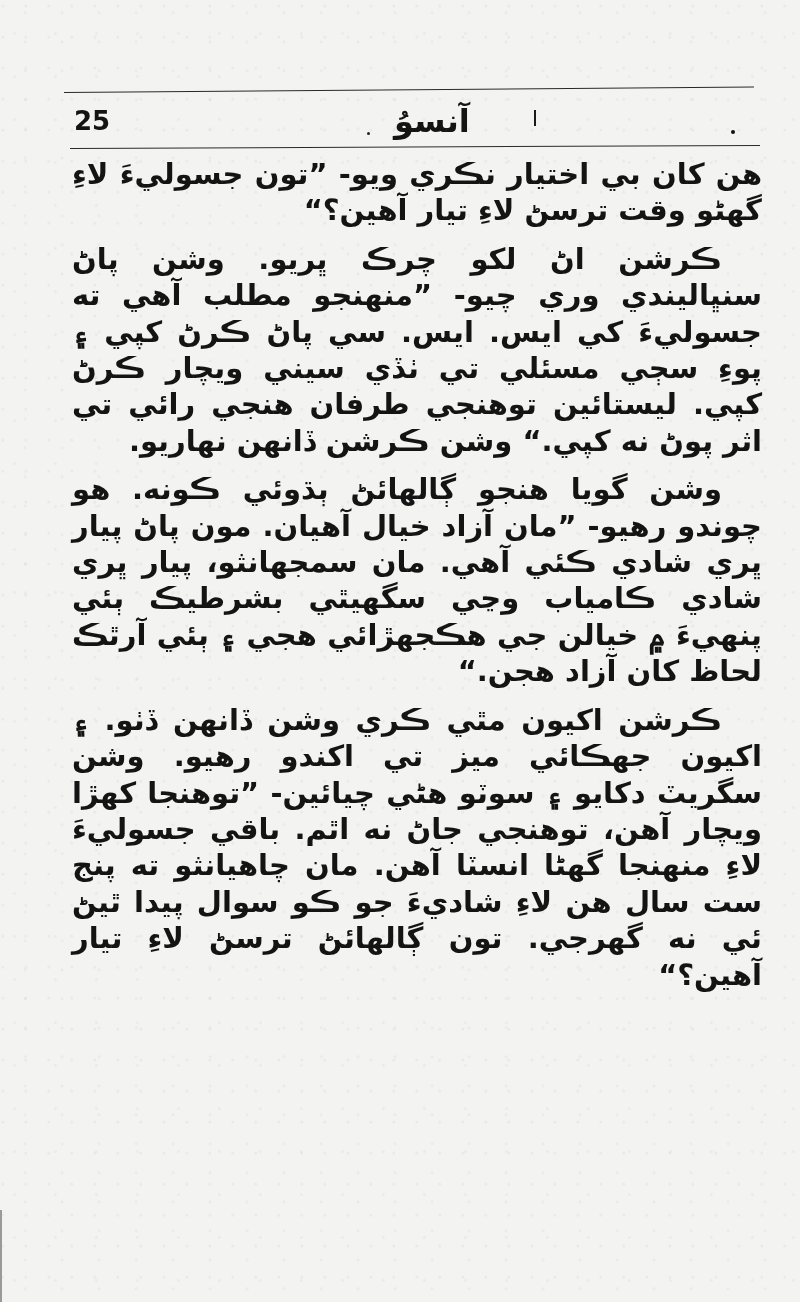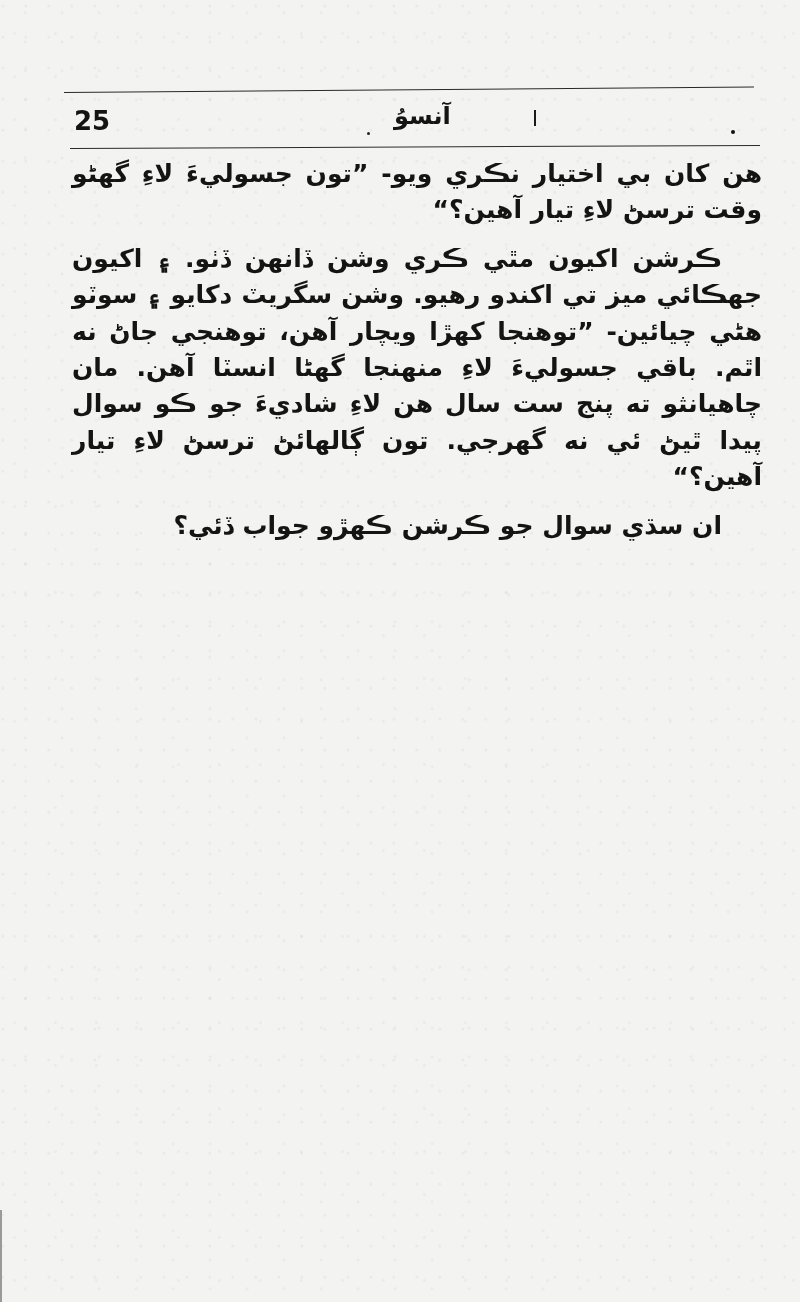--- a/index.html
+++ b/index.html
@@ -57,21 +57,21 @@
       font-family: "DejaVu Sans", sans-serif;
       font-size: 26px;
       font-weight: bold;
       direction: rtl;
     }
     .header-title {
       position: absolute;
       left: 330px;
       top: 2px;
       font-family: "DejaVu Sans", sans-serif;
-      font-size: 24px;
+      font-size: 32px;
       font-weight: bold;
       direction: rtl;
       text-align: center;
     }
     .header-bar {
       position: absolute;
       left: 470px;
       top: 10px;
       width: 2px;
       height: 16px;
@@ -106,21 +106,21 @@
       transform-origin: left center;
     }
     .text-block {
       position: absolute;
       left: 72px;
       top: 156px;
       width: 690px;
       direction: rtl;
       text-align: justify;
       font-family: "DejaVu Sans", sans-serif;
-      font-size: 25px;
+      font-size: 29px;
       font-weight: bold;
       line-height: 36.4px;
     }
     .para {
       margin: 0 0 12px 0;
     }
     .para.indent {
       text-indent: 40px;
     }
   </style>
@@ -137,15 +137,16 @@
   <span class="header-dot-mid"></span>
   <span class="header-title">آنسوُ</span>
   <span class="header-bar"></span>
   <span class="header-dot-right"></span>
 </div>
 
 <div class="bottom-rule"></div>
 
 <div class="text-block">
   <p class="para">هن کان بي اختيار نڪري ويو- ”تون جسوليءَ لاءِ گهڻو وقت ترسڻ لاءِ تيار آهين؟“</p>
+  <p class="para indent">ڪرشن اڻ لکو چرڪ ڀريو. وشن پاڻ سنڀاليندي وري چيو- ”منهنجو مطلب آهي ته جسوليءَ کي ايس. ايس. سي پاڻ ڪرڻ کپي ۽ پوءِ سڄي مسئلي تي ٺڏي سيني ويچار ڪرڻ کپي. ليستائين توهنجي طرفان هنجي رائي تي اثر پوڻ نه کپي.“ وشن ڪرشن ڏانهن نهاريو.</p>
+  <p class="para indent">وشن گويا هنجو ڳالهائڻ ٻڌوئي ڪونه. هو چوندو رهيو- ”مان آزاد خيال آهيان. مون پاڻ پيار ڀري شادي ڪئي آهي. مان سمجهانثو، پيار ڀري شادي ڪامياب وڃي سگهيٿي بشرطيڪ ٻئي پنهيءَ ۾ خيالن جي هڪجهڙائي هجي ۽ ٻئي آرٿڪ لحاظ کان آزاد هجن.“</p>
   <p class="para indent">ڪرشن اکيون مٿي ڪري وشن ڏانهن ڏٺو. ۽ اکيون جهڪائي ميز تي اکندو رهيو. وشن سگريٽ دکايو ۽ سوٽو هڻي چيائين- ”توهنجا کهڙا ويچار آهن، توهنجي جاڻ نه اٿم. باقي جسوليءَ لاءِ منهنجا گهڻا انسٽا آهن. مان چاهيانثو ته پنج ست سال هن لاءِ شاديءَ جو ڪو سوال پيدا ٿيڻ ئي نه گهرجي. تون ڳالهائڻ ترسڻ لاءِ تيار آهين؟“</p>
-  <p class="para indent">ان سڌي سوال جو ڪرشن ڪهڙو جواب ڏئي؟</p>
 </div>
 
 </body></html>

